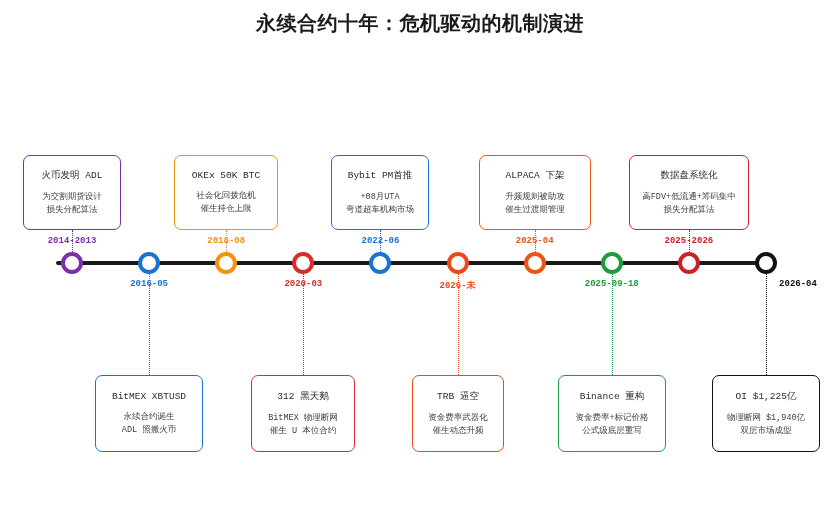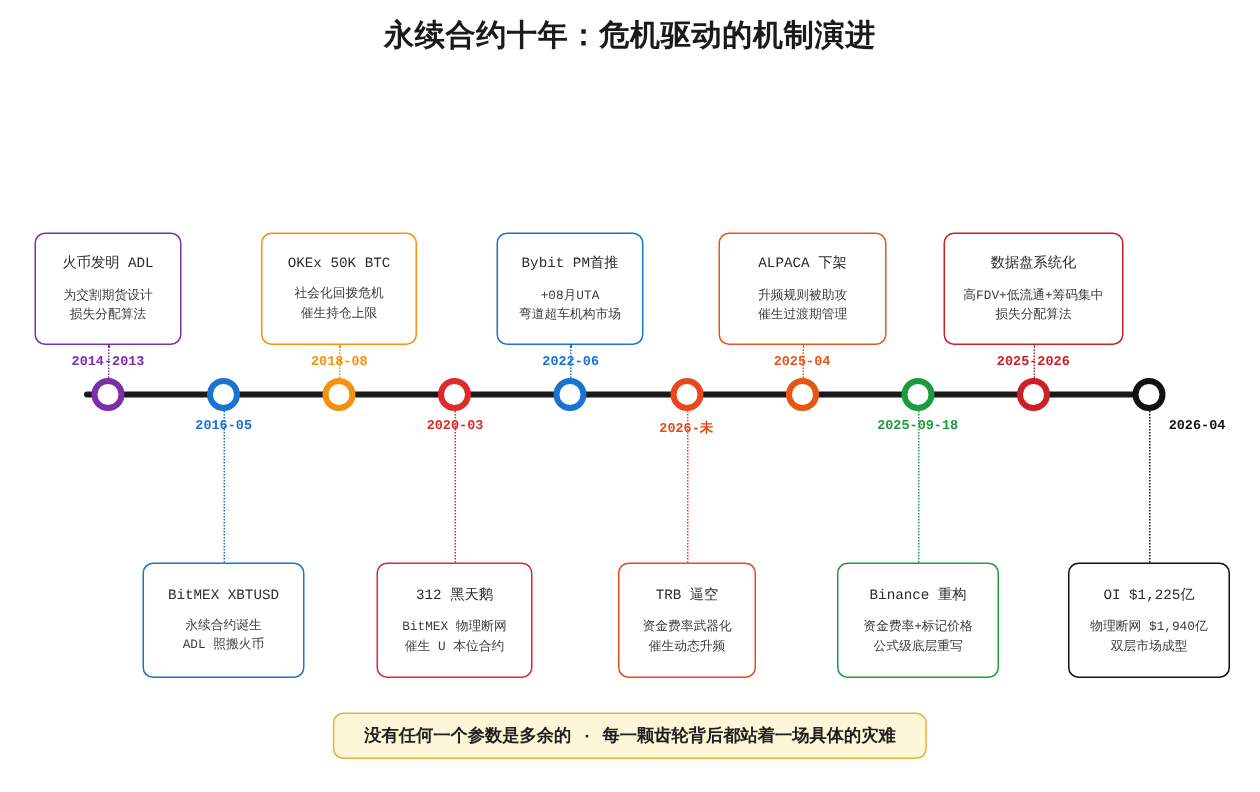--- a/index.html
+++ b/index.html
@@ -143,14 +143,13 @@
       <div class="node" style="left: 766px; top: 263px; border-color: rgb(17, 17, 17);"></div>
       <div class="date" style="left: 766px; color: rgb(17, 17, 17); top: 279px; margin-left: 32px;">2026-04</div>
       <div class="card" style="width: 108px; left: 712px; top: 375px; height: 77px; border-color: rgb(17, 17, 17);">
         <div class="ct">OI $1,225亿</div>
         <div class="cl">物理断网 $1,940亿</div>
         <div class="cl">双层市场成型</div>
       </div>
       <div class="stem" style="left: 766px; border-left-color: rgb(17, 17, 17); top: 274px; height: 101px;"></div>
     </div>
 
-  <div class="footer">没有任何一个参数是多余的 · 每一颗齿轮背后都站着一场具体的灾难</div>
 </div>
 
 </body></html>

